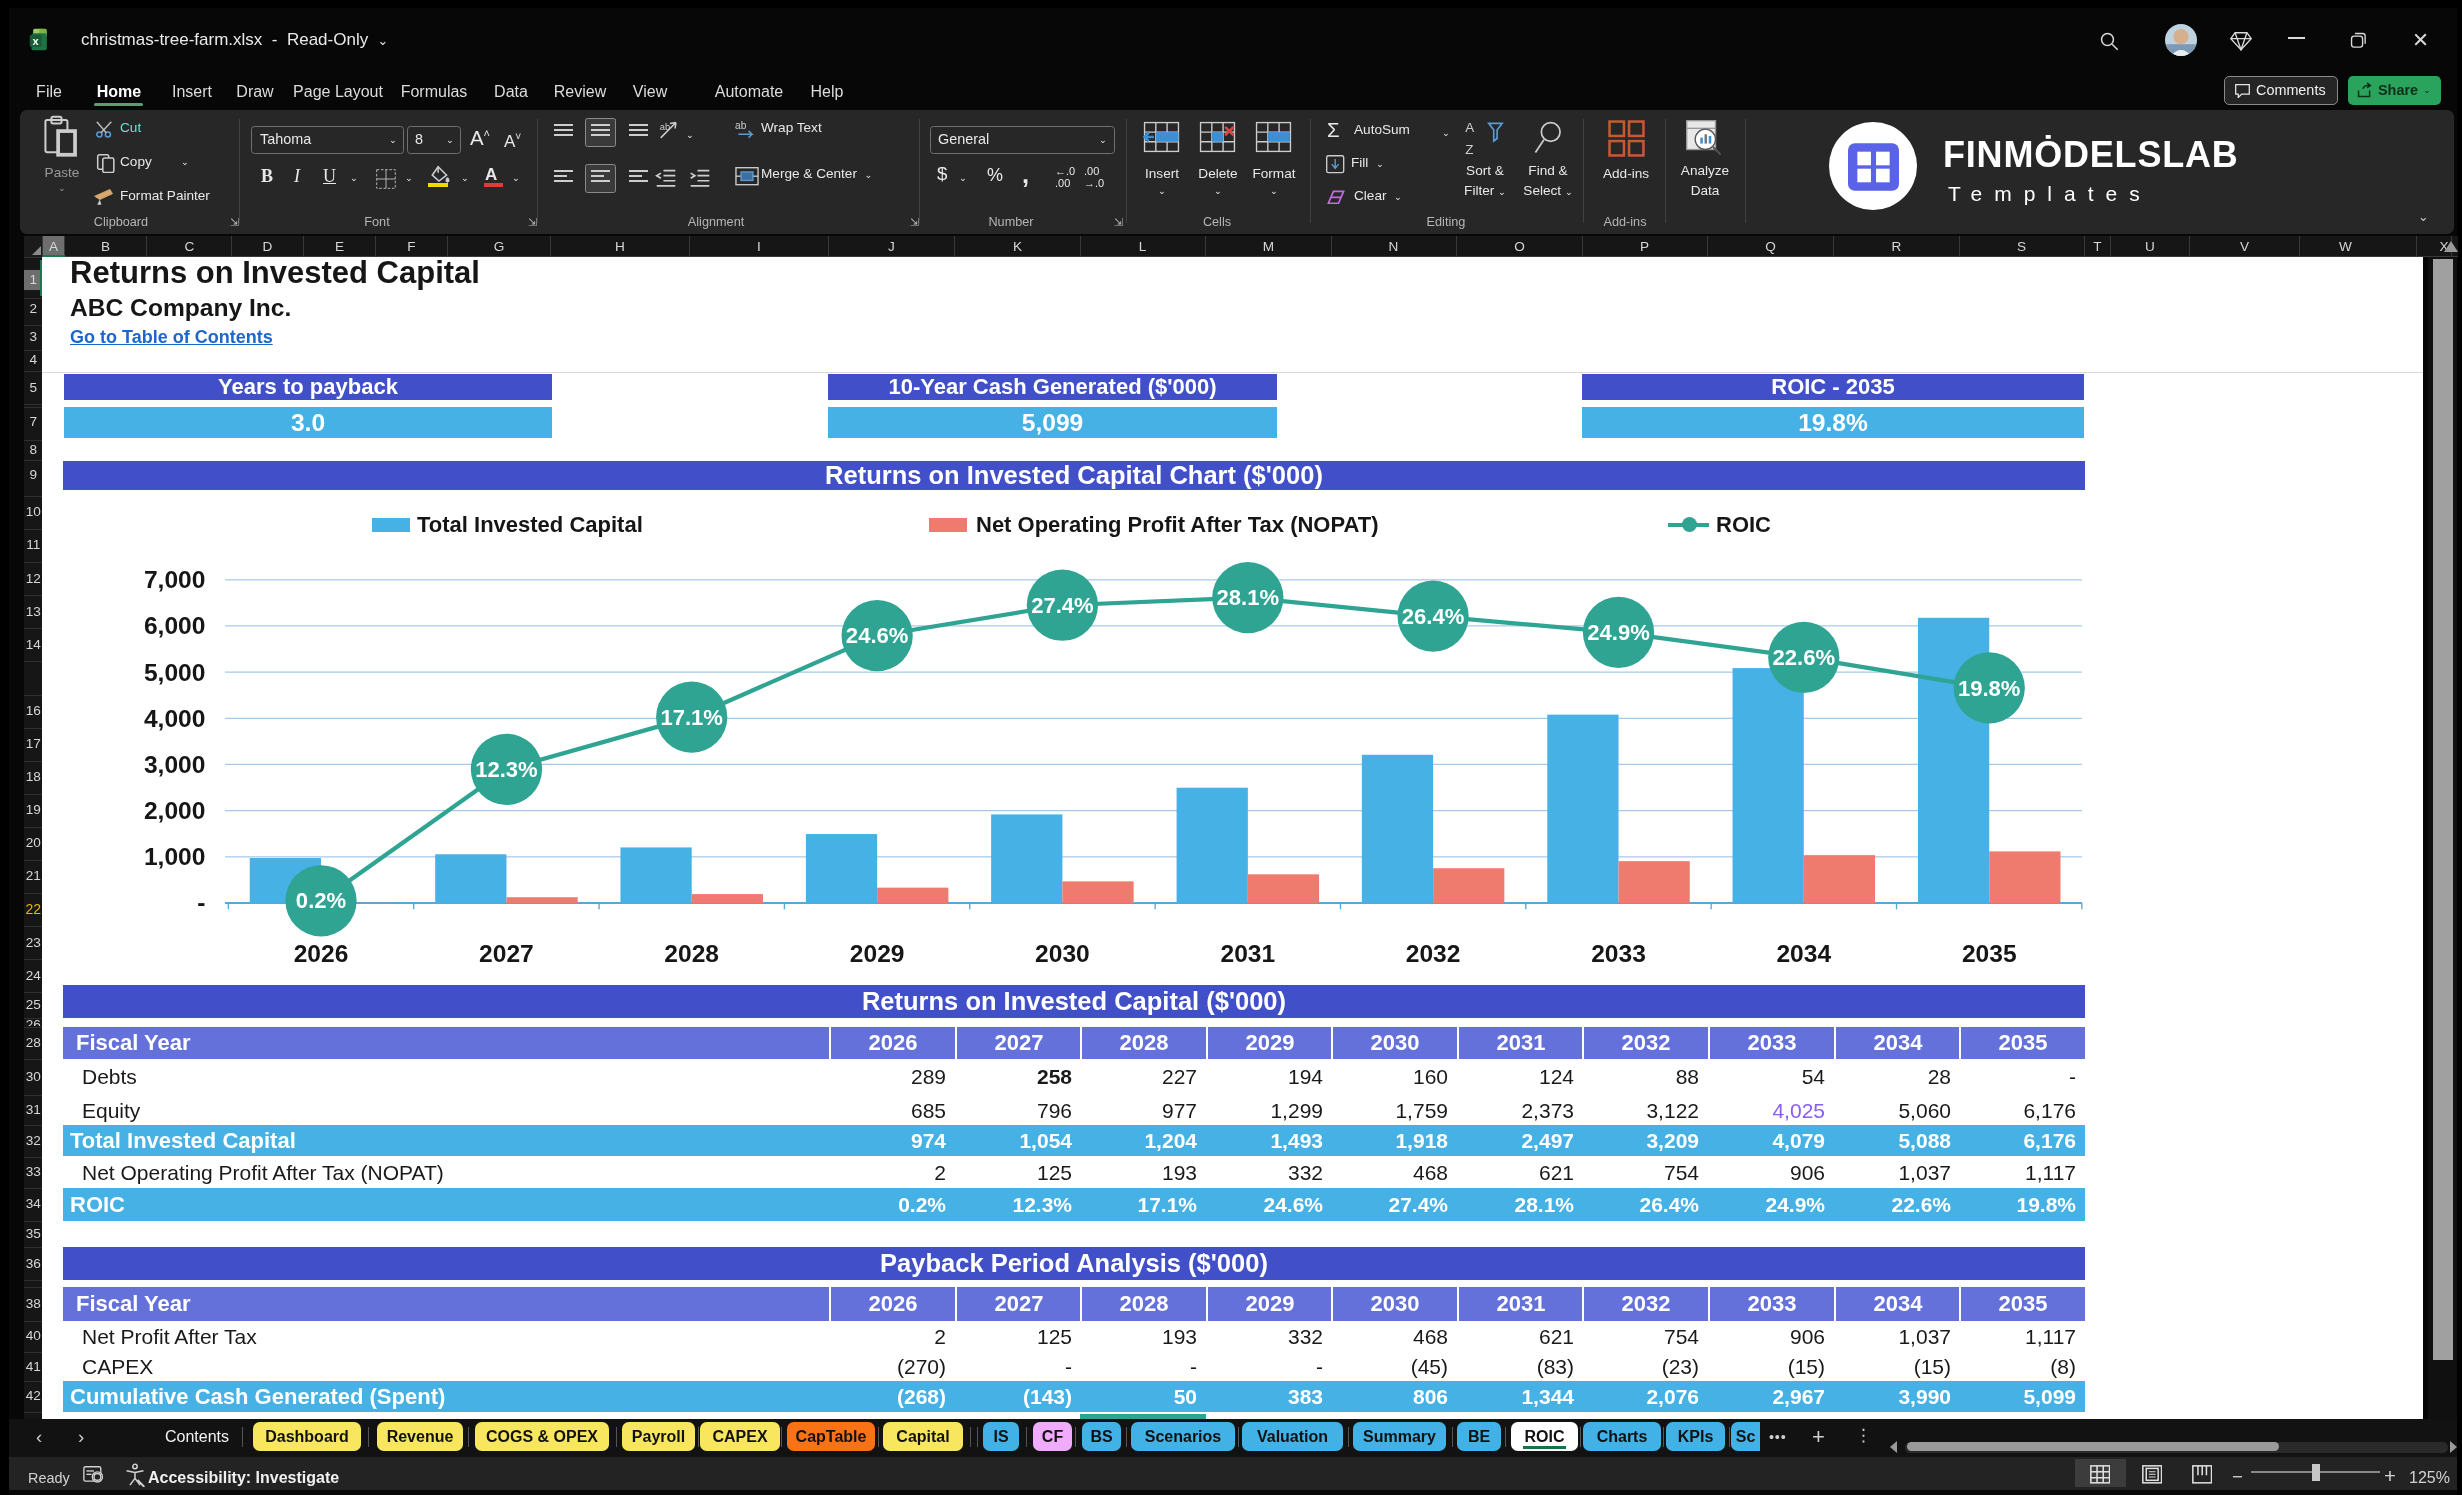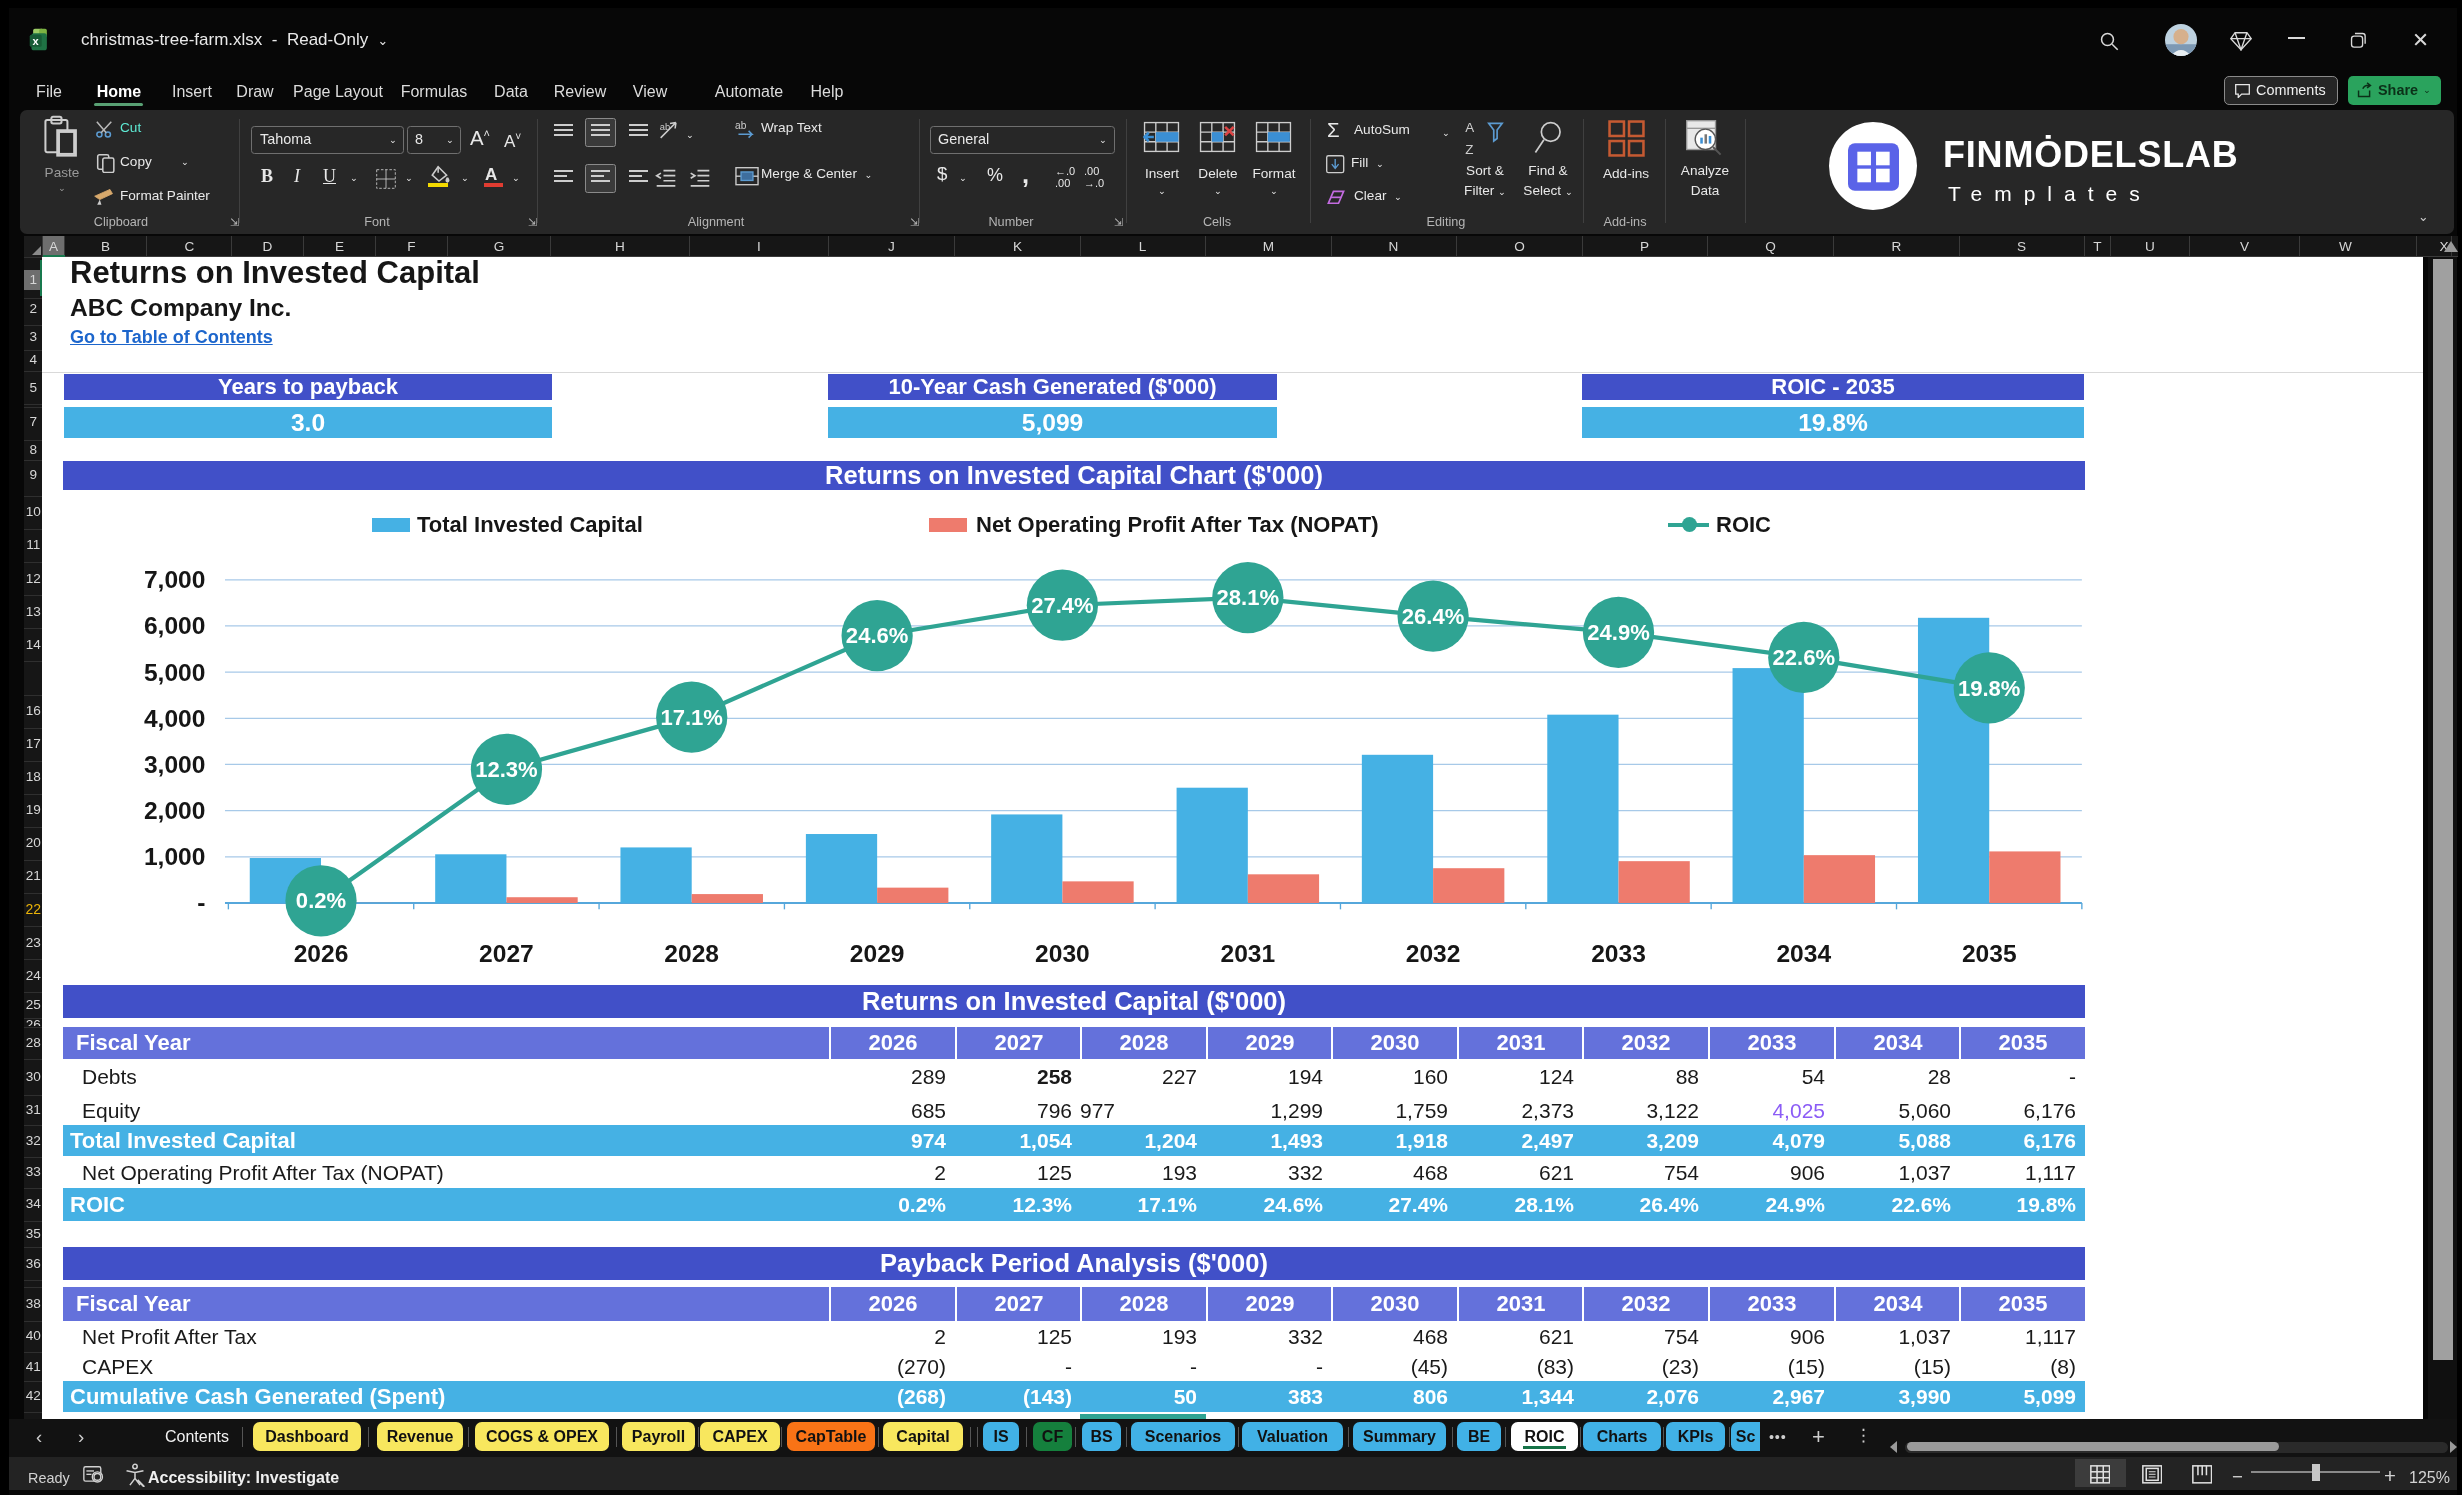--- a/index.html
+++ b/index.html
@@ -502,21 +502,21 @@
 <div style="position:absolute;left:1206px;top:1059px;width:117px;height:36px;line-height:36px;text-align:right;font-size:21px;font-weight:400;color:#1a1a1a;">194</div>
 <div style="position:absolute;left:1331px;top:1059px;width:117px;height:36px;line-height:36px;text-align:right;font-size:21px;font-weight:400;color:#1a1a1a;">160</div>
 <div style="position:absolute;left:1457px;top:1059px;width:117px;height:36px;line-height:36px;text-align:right;font-size:21px;font-weight:400;color:#1a1a1a;">124</div>
 <div style="position:absolute;left:1582px;top:1059px;width:117px;height:36px;line-height:36px;text-align:right;font-size:21px;font-weight:400;color:#1a1a1a;">88</div>
 <div style="position:absolute;left:1708px;top:1059px;width:117px;height:36px;line-height:36px;text-align:right;font-size:21px;font-weight:400;color:#1a1a1a;">54</div>
 <div style="position:absolute;left:1834px;top:1059px;width:117px;height:36px;line-height:36px;text-align:right;font-size:21px;font-weight:400;color:#1a1a1a;">28</div>
 <div style="position:absolute;left:1959px;top:1059px;width:117px;height:36px;line-height:36px;text-align:right;font-size:21px;font-weight:400;color:#1a1a1a;">-</div>
 <div class="ab" style="left:82px;top:1095px;height:31px;line-height:31px;font-size:21px;color:#1a1a1a;">Equity</div>
 <div style="position:absolute;left:829px;top:1095px;width:117px;height:31px;line-height:31px;text-align:right;font-size:21px;font-weight:400;color:#1a1a1a;">685</div>
 <div style="position:absolute;left:955px;top:1095px;width:117px;height:31px;line-height:31px;text-align:right;font-size:21px;font-weight:400;color:#1a1a1a;">796</div>
-<div style="position:absolute;left:1080px;top:1095px;width:117px;height:31px;line-height:31px;text-align:left;font-size:21px;font-weight:400;color:#1a1a1a;">977</div>
+<div style="position:absolute;left:1080px;top:1095px;width:117px;height:31px;line-height:31px;text-align:right;font-size:21px;font-weight:400;color:#1a1a1a;">977</div>
 <div style="position:absolute;left:1206px;top:1095px;width:117px;height:31px;line-height:31px;text-align:right;font-size:21px;font-weight:400;color:#1a1a1a;">1,299</div>
 <div style="position:absolute;left:1331px;top:1095px;width:117px;height:31px;line-height:31px;text-align:right;font-size:21px;font-weight:400;color:#1a1a1a;">1,759</div>
 <div style="position:absolute;left:1457px;top:1095px;width:117px;height:31px;line-height:31px;text-align:right;font-size:21px;font-weight:400;color:#1a1a1a;">2,373</div>
 <div style="position:absolute;left:1582px;top:1095px;width:117px;height:31px;line-height:31px;text-align:right;font-size:21px;font-weight:400;color:#1a1a1a;">3,122</div>
 <div style="position:absolute;left:1708px;top:1095px;width:117px;height:31px;line-height:31px;text-align:right;font-size:21px;font-weight:400;color:#8b5cf6;">4,025</div>
 <div style="position:absolute;left:1834px;top:1095px;width:117px;height:31px;line-height:31px;text-align:right;font-size:21px;font-weight:400;color:#1a1a1a;">5,060</div>
 <div style="position:absolute;left:1959px;top:1095px;width:117px;height:31px;line-height:31px;text-align:right;font-size:21px;font-weight:400;color:#1a1a1a;">6,176</div>
 <div class="ab" style="left:63px;top:1125px;width:2022px;height:31px;background:#45b1e4;"></div>
 <div class="ab" style="left:70px;top:1125px;height:31px;line-height:31px;font-size:22px;font-weight:700;color:#fff;">Total Invested Capital</div>
 <div style="position:absolute;left:829px;top:1125px;width:117px;height:31px;line-height:31px;text-align:right;font-size:21px;font-weight:700;color:#fff;">974</div>
@@ -609,21 +609,21 @@
 <div class="ab" style="left:78px;top:1426px;font-size:18.7px;color:#cdcdcd;">›</div>
 <div class="ab" style="left:162px;top:1422px;width:70px;height:29px;color:#f2f2f2;font-size:16px;text-align:center;line-height:29px;">Contents</div>
 <div class="ab" style="left:253px;top:1422px;width:108px;height:29px;background:#f8e75e;border-radius:6.8px;color:#111;font-size:16px;font-weight:600;text-align:center;line-height:29px;overflow:hidden;">Dashboard</div>
 <div class="ab" style="left:377px;top:1422px;width:86px;height:29px;background:#f8e75e;border-radius:6.8px;color:#111;font-size:16px;font-weight:600;text-align:center;line-height:29px;overflow:hidden;">Revenue</div>
 <div class="ab" style="left:475px;top:1422px;width:134px;height:29px;background:#f8e75e;border-radius:6.8px;color:#111;font-size:16px;font-weight:600;text-align:center;line-height:29px;overflow:hidden;">COGS &amp; OPEX</div>
 <div class="ab" style="left:622px;top:1422px;width:73px;height:29px;background:#f8e75e;border-radius:6.8px;color:#111;font-size:16px;font-weight:600;text-align:center;line-height:29px;overflow:hidden;">Payroll</div>
 <div class="ab" style="left:700px;top:1422px;width:80px;height:29px;background:#f8e75e;border-radius:6.8px;color:#111;font-size:16px;font-weight:600;text-align:center;line-height:29px;overflow:hidden;">CAPEX</div>
 <div class="ab" style="left:787px;top:1422px;width:88px;height:29px;background:#f97316;border-radius:6.8px;color:#111;font-size:16px;font-weight:600;text-align:center;line-height:29px;overflow:hidden;">CapTable</div>
 <div class="ab" style="left:883px;top:1422px;width:80px;height:29px;background:#f8e75e;border-radius:6.8px;color:#111;font-size:16px;font-weight:600;text-align:center;line-height:29px;overflow:hidden;">Capital</div>
 <div class="ab" style="left:983px;top:1422px;width:36px;height:29px;background:#41b1e6;border-radius:6.8px;color:#111;font-size:16px;font-weight:600;text-align:center;line-height:29px;overflow:hidden;">IS</div>
-<div class="ab" style="left:1033px;top:1422px;width:39px;height:29px;background:#15803d;border-radius:6.8px;color:#111;font-size:16px;font-weight:600;text-align:center;line-height:29px;overflow:hidden;">CF</div>
+<div class="ab" style="left:1033px;top:1422px;width:39px;height:29px;background:#f0abfc;border-radius:6.8px;color:#111;font-size:16px;font-weight:600;text-align:center;line-height:29px;overflow:hidden;">CF</div>
 <div class="ab" style="left:1082px;top:1422px;width:39px;height:29px;background:#41b1e6;border-radius:6.8px;color:#111;font-size:16px;font-weight:600;text-align:center;line-height:29px;overflow:hidden;">BS</div>
 <div class="ab" style="left:1131px;top:1422px;width:104px;height:29px;background:#41b1e6;border-radius:6.8px;color:#111;font-size:16px;font-weight:600;text-align:center;line-height:29px;overflow:hidden;">Scenarios</div>
 <div class="ab" style="left:1242px;top:1422px;width:101px;height:29px;background:#41b1e6;border-radius:6.8px;color:#111;font-size:16px;font-weight:600;text-align:center;line-height:29px;overflow:hidden;">Valuation</div>
 <div class="ab" style="left:1353px;top:1422px;width:93px;height:29px;background:#41b1e6;border-radius:6.8px;color:#111;font-size:16px;font-weight:600;text-align:center;line-height:29px;overflow:hidden;">Summary</div>
 <div class="ab" style="left:1457px;top:1422px;width:44px;height:29px;background:#41b1e6;border-radius:6.8px;color:#111;font-size:16px;font-weight:600;text-align:center;line-height:29px;overflow:hidden;">BE</div>
 <div class="ab" style="left:1511px;top:1422px;width:67px;height:29px;background:#fff;border-radius:6.8px;color:#111;font-size:16px;font-weight:600;text-align:center;line-height:29px;overflow:hidden;">ROIC</div>
 <div class="ab" style="left:1523px;top:1446px;width:43px;height:3.4px;background:#157347;"></div>
 <div class="ab" style="left:1583px;top:1422px;width:78px;height:29px;background:#41b1e6;border-radius:6.8px;color:#111;font-size:16px;font-weight:600;text-align:center;line-height:29px;overflow:hidden;">Charts</div>
 <div class="ab" style="left:1666px;top:1422px;width:59px;height:29px;background:#41b1e6;border-radius:6.8px;color:#111;font-size:16px;font-weight:600;text-align:center;line-height:29px;overflow:hidden;">KPIs</div>
 <div class="ab" style="left:1731px;top:1422px;width:29px;height:29px;background:#41b1e6;border-radius:6.8px 0 0 6.8px;color:#111;font-size:16px;font-weight:600;text-align:center;line-height:29px;overflow:hidden;">Sc</div>

